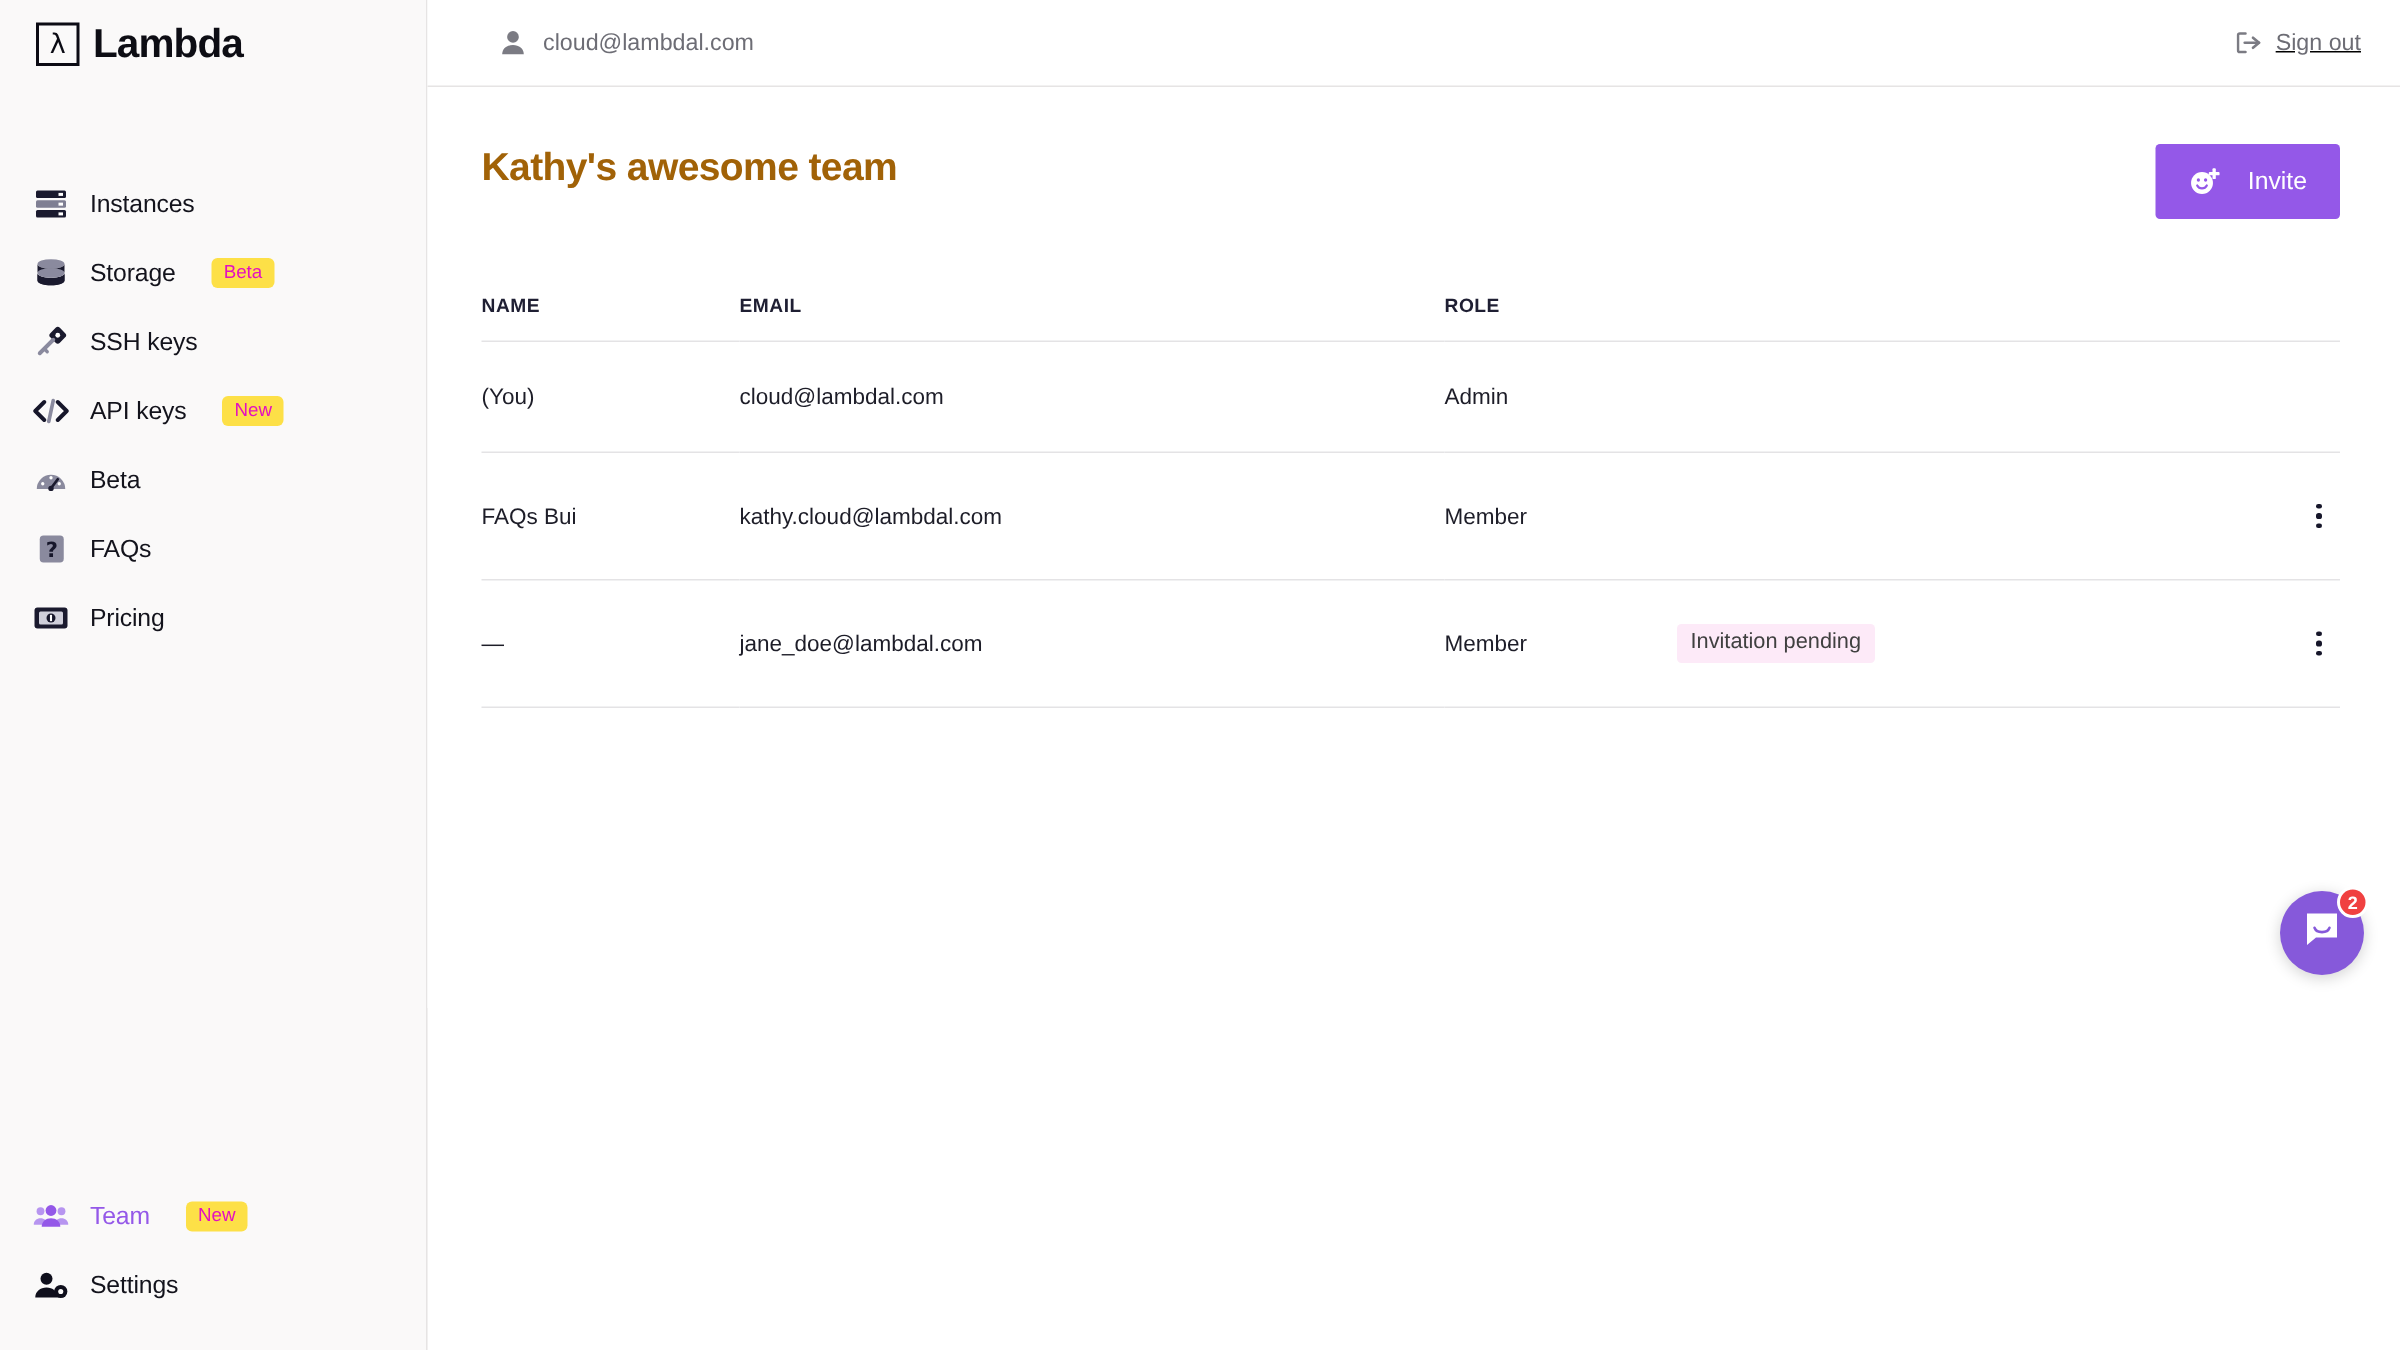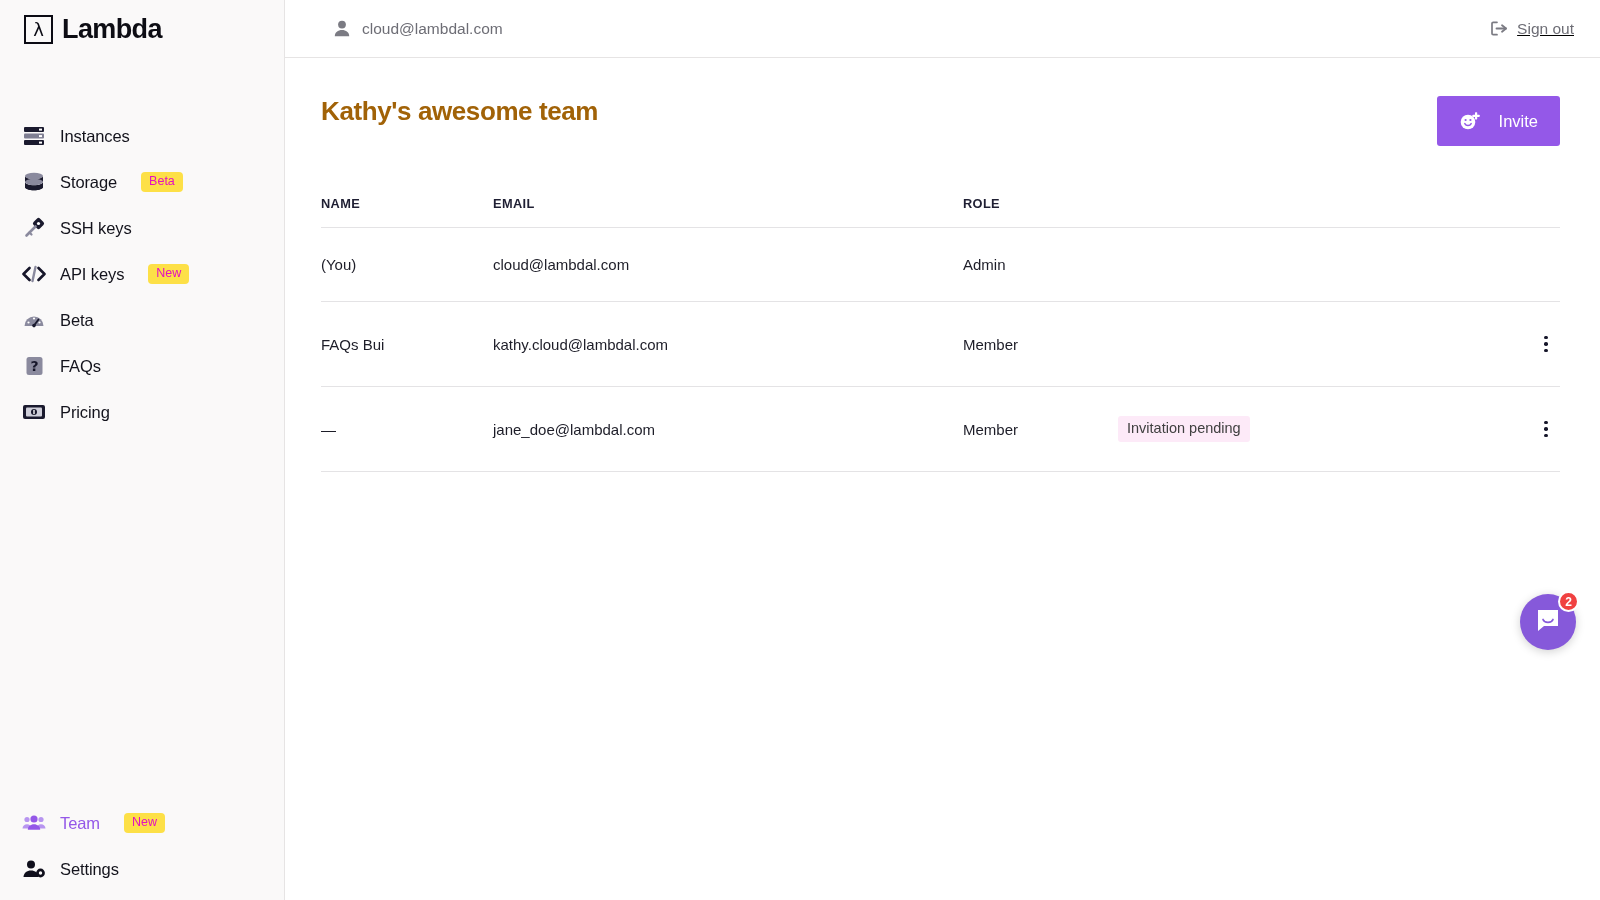--- a/index.html
+++ b/index.html
@@ -31,21 +31,21 @@
     display: flex; align-items: center; justify-content: center;
     font-size: 18px; line-height: 1; color: #0b0b14;
     font-family: "DejaVu Sans", sans-serif;
   }
   .logo-text {
     font-size: 27px; font-weight: bold; color: #0d0d14;
     letter-spacing: -0.6px;
   }
 
   .nav-top { margin-top: 68px; }
-  .nav-bottom { position: absolute; left: 0; right: 0; bottom: 8px; }
+  .nav-bottom { position: absolute; left: 0; right: 0; bottom: 20px; }
 
   .nav-item {
     display: flex; align-items: center;
     height: 46px;
     padding-left: 22px;
     gap: 14px;
     cursor: pointer;
     text-decoration: none;
   }
   .nav-icon {

